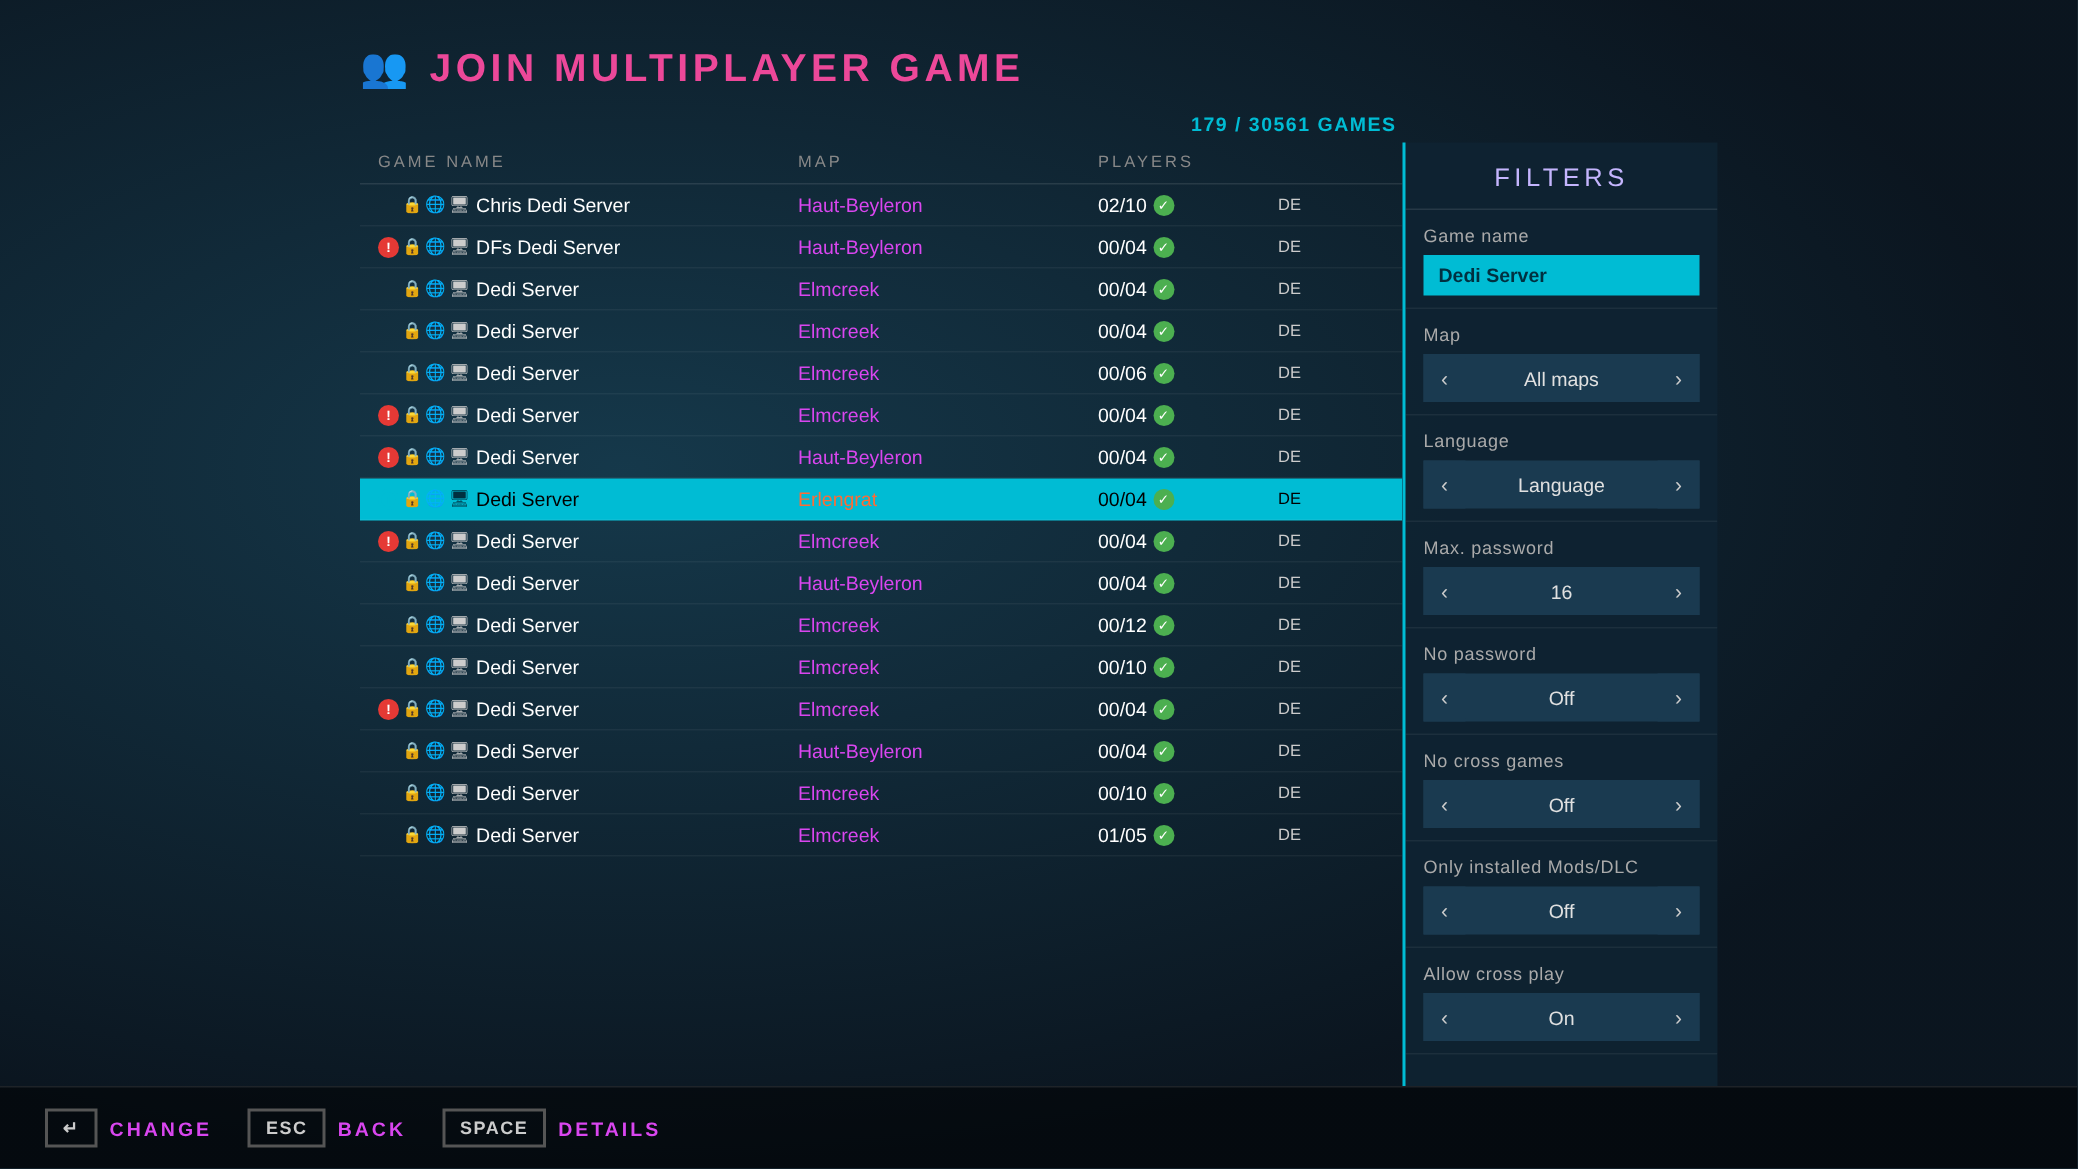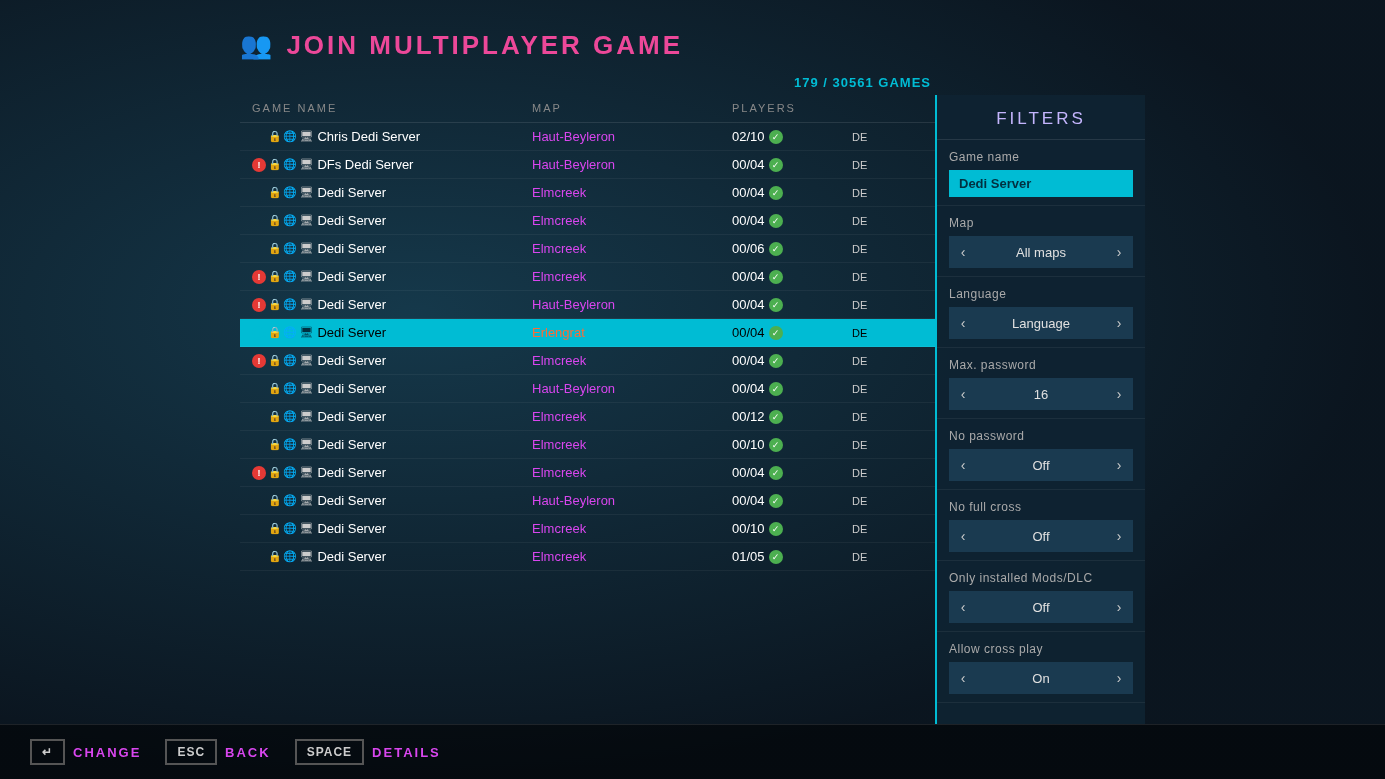--- a/index.html
+++ b/index.html
@@ -568,21 +568,21 @@
       <div class="filter-group">
         <div class="filter-label">No password</div>
         <div class="filter-selector">
           <button class="filter-arrow">‹</button>
           <div class="filter-value">Off</div>
           <button class="filter-arrow">›</button>
         </div>
       </div>
 
       <div class="filter-group">
-        <div class="filter-label">No full cross</div>
+        <div class="filter-label">No cross games</div>
         <div class="filter-selector">
           <button class="filter-arrow">‹</button>
           <div class="filter-value">Off</div>
           <button class="filter-arrow">›</button>
         </div>
       </div>
 
       <div class="filter-group">
         <div class="filter-label">Only installed Mods/DLC</div>
         <div class="filter-selector">

